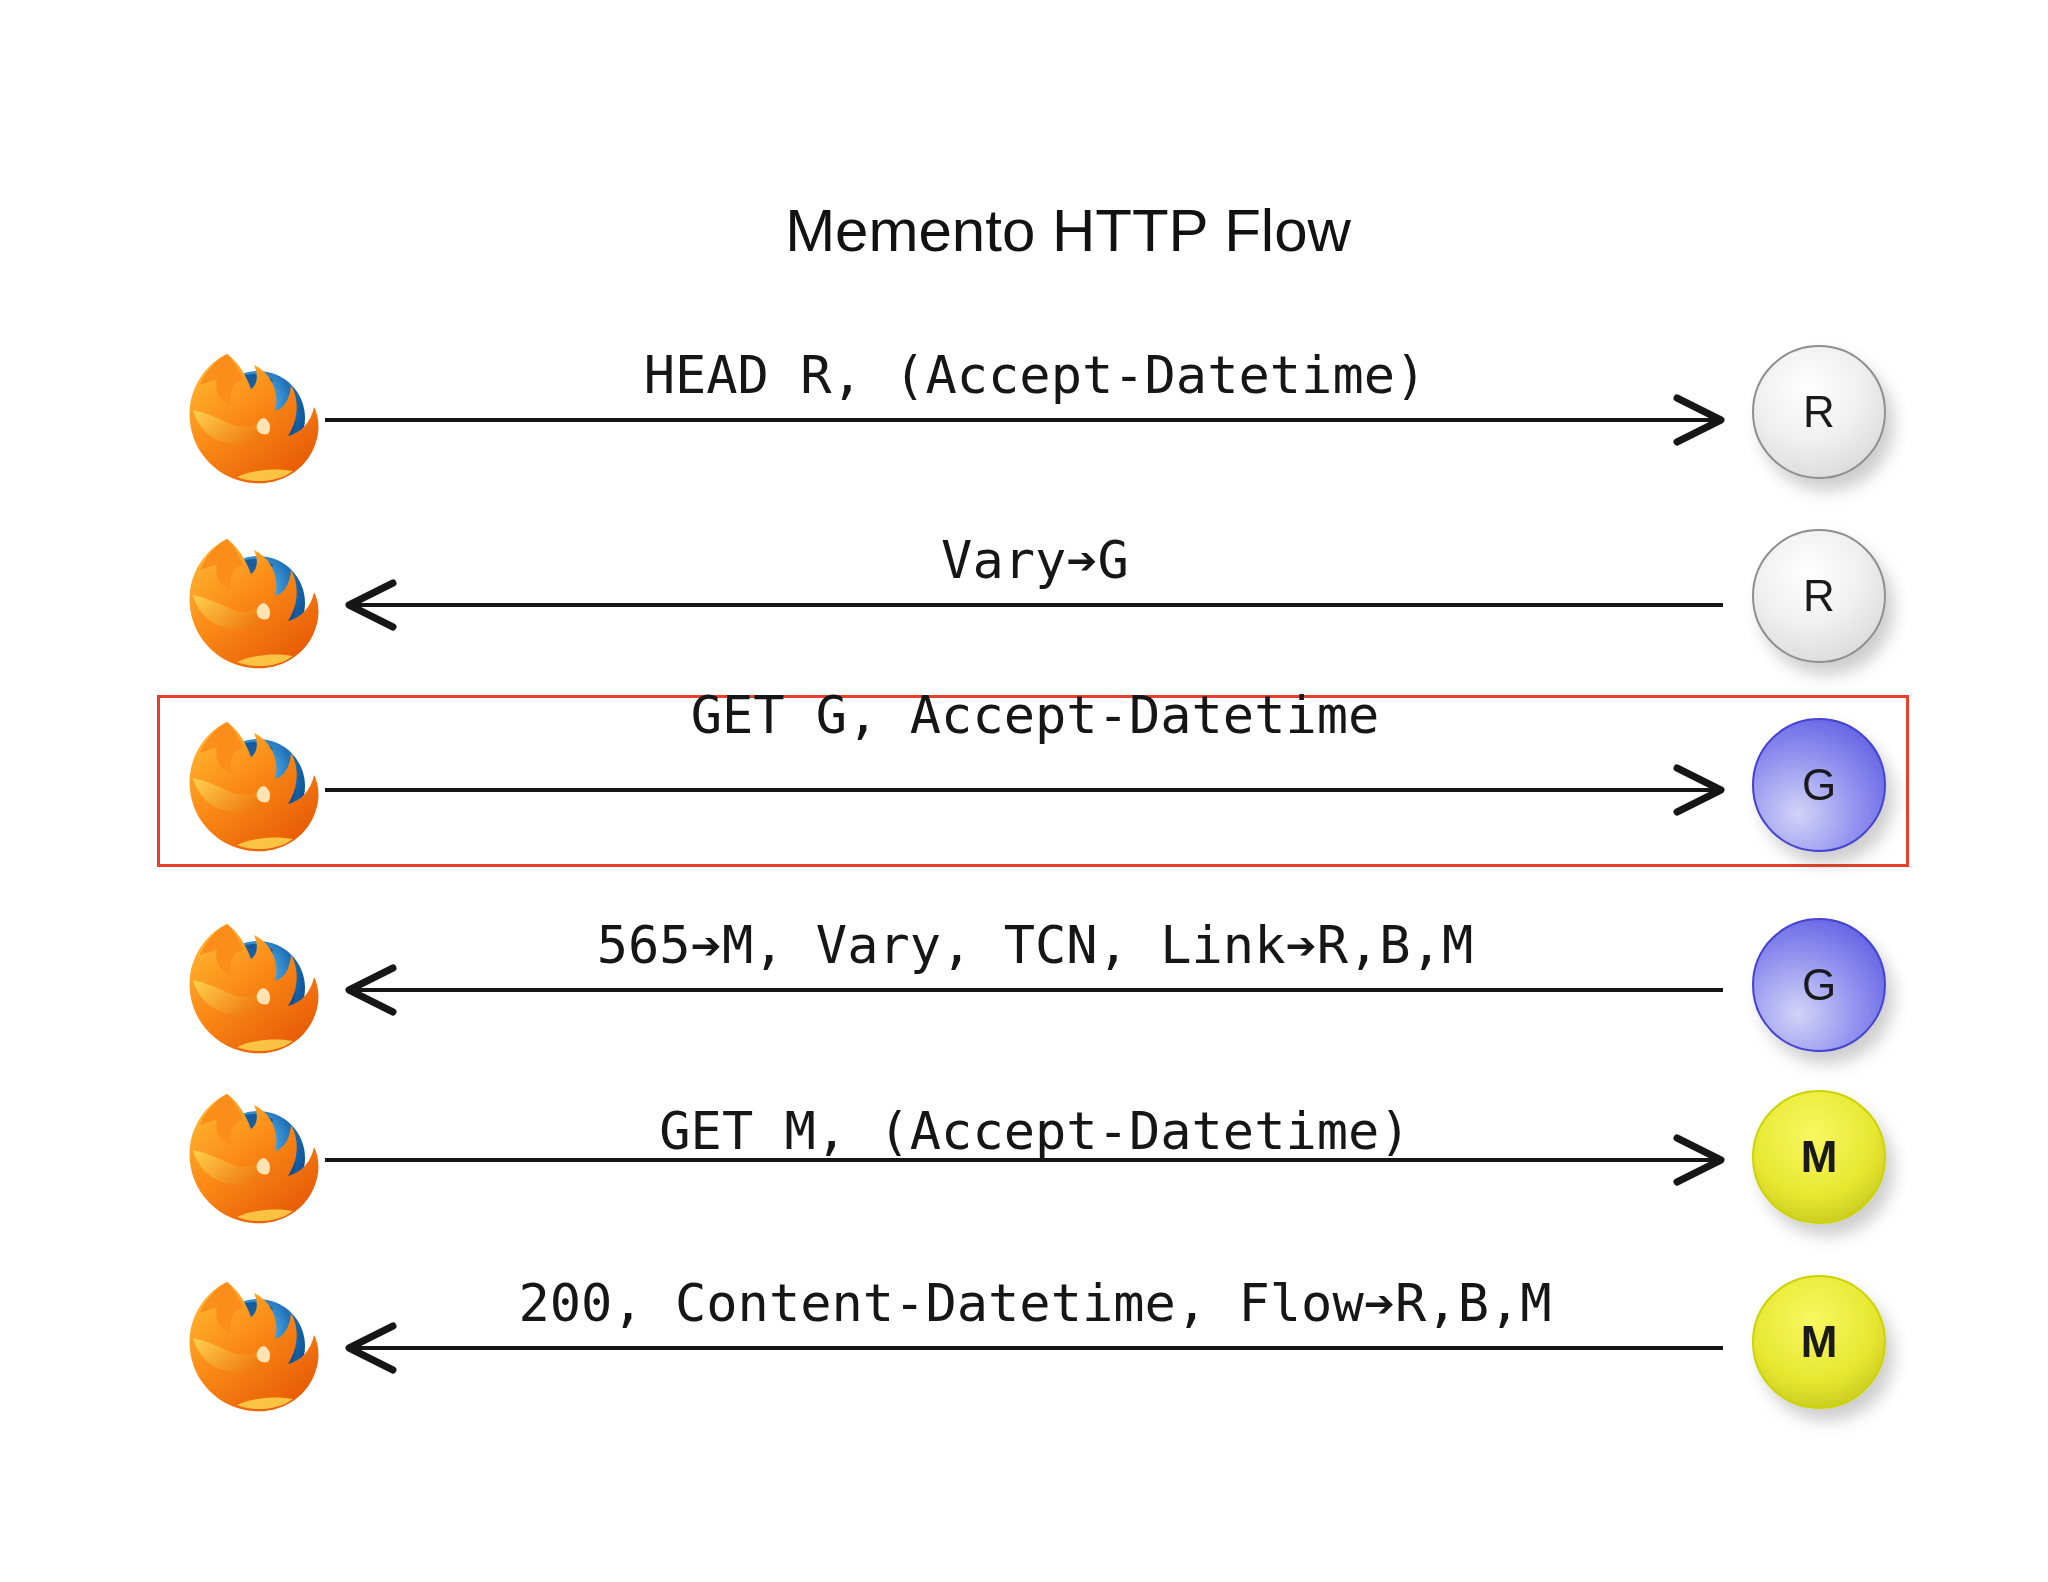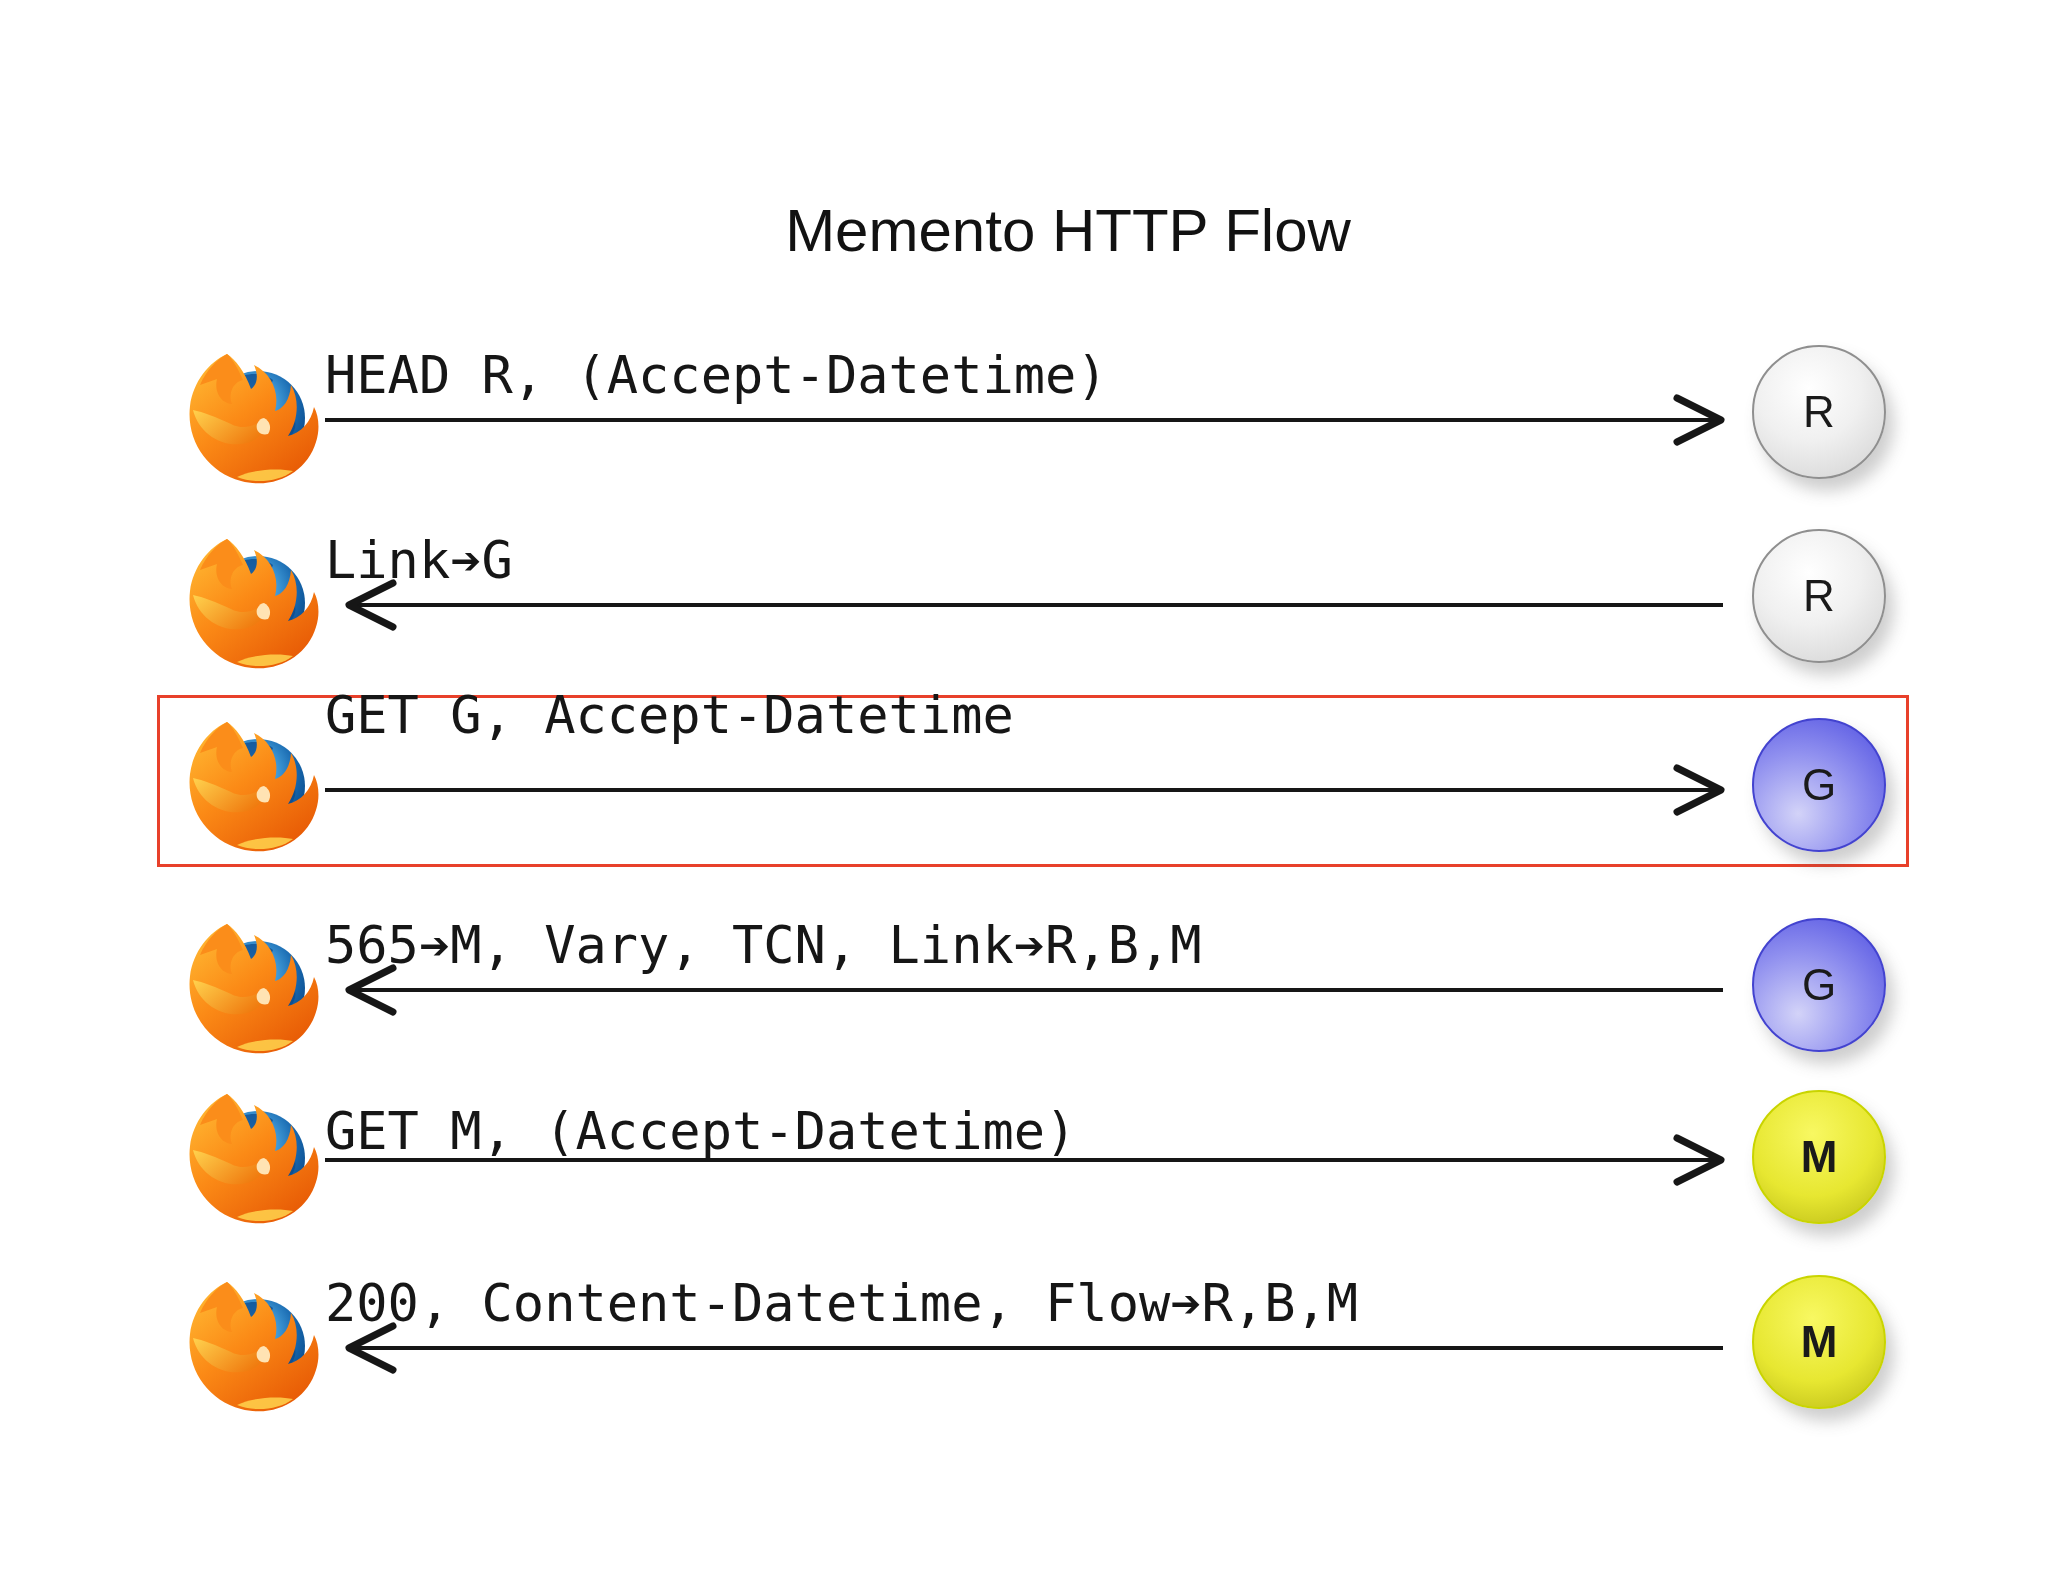--- a/index.html
+++ b/index.html
@@ -11,21 +11,21 @@
     position:absolute;top:196px;left:0;width:100%;text-align:center;
     font-size:60px;color:#121212;margin-left:44px;
   }
   .ff{position:absolute;left:185px;width:140px;height:140px;}
   .arrow{position:absolute;left:325px;width:1420px;height:64px;}
   .arrow line,.arrow polyline{stroke:#161616;fill:none;}
   .arrow line{stroke-width:4;}
   .arrow polyline{stroke-width:7;stroke-linecap:round;stroke-linejoin:round;}
   .msg{
     position:absolute;left:325px;width:1420px;height:60px;line-height:60px;
-    white-space:nowrap;color:#161616;
+    text-align:center;white-space:nowrap;color:#161616;
     font-family:"DejaVu Sans Mono","Liberation Mono",monospace;font-size:52px;
   }
   .node{
     position:absolute;left:1752px;width:130px;height:130px;border-radius:50%;
     display:flex;align-items:center;justify-content:center;
     font-size:44px;color:#1a1a1a;
     box-shadow:8px 12px 16px rgba(80,80,80,.28);
   }
   .node-r{background:radial-gradient(circle at 42% 32%,#ffffff 0%,#f0f0f0 45%,#d0d0d0 100%);border:2px solid #8f8f8f;}
   .node-g{background:radial-gradient(circle at 34% 72%,#d3d3f8 0%,#9090ef 48%,#4c4ce0 100%);border:2px solid #4343cf;}
@@ -86,21 +86,21 @@
     </svg>
     <div class="node node-r" style="top:345px">
         <span>R</span>
       </div>
   </div>
 
   <div>
     <svg class="ff" style="top:535px" viewBox="0 0 140 140">
         <use href="#ffx"></use>
       </svg>
-    <div class="msg" style="top:530px">Link➔G</div>
+    <div class="msg" style="top:530px">Vary➔G</div>
     <svg class="arrow" style="top:573px" viewBox="0 0 1420 64">
       <line x1="28" y1="32" x2="1398" y2="32"></line>
         <polyline points="68,10 24,32 68,54"></polyline>
     </svg>
     <div class="node node-r" style="top:529px">
         <span>R</span>
       </div>
   </div>
 
   <div>

